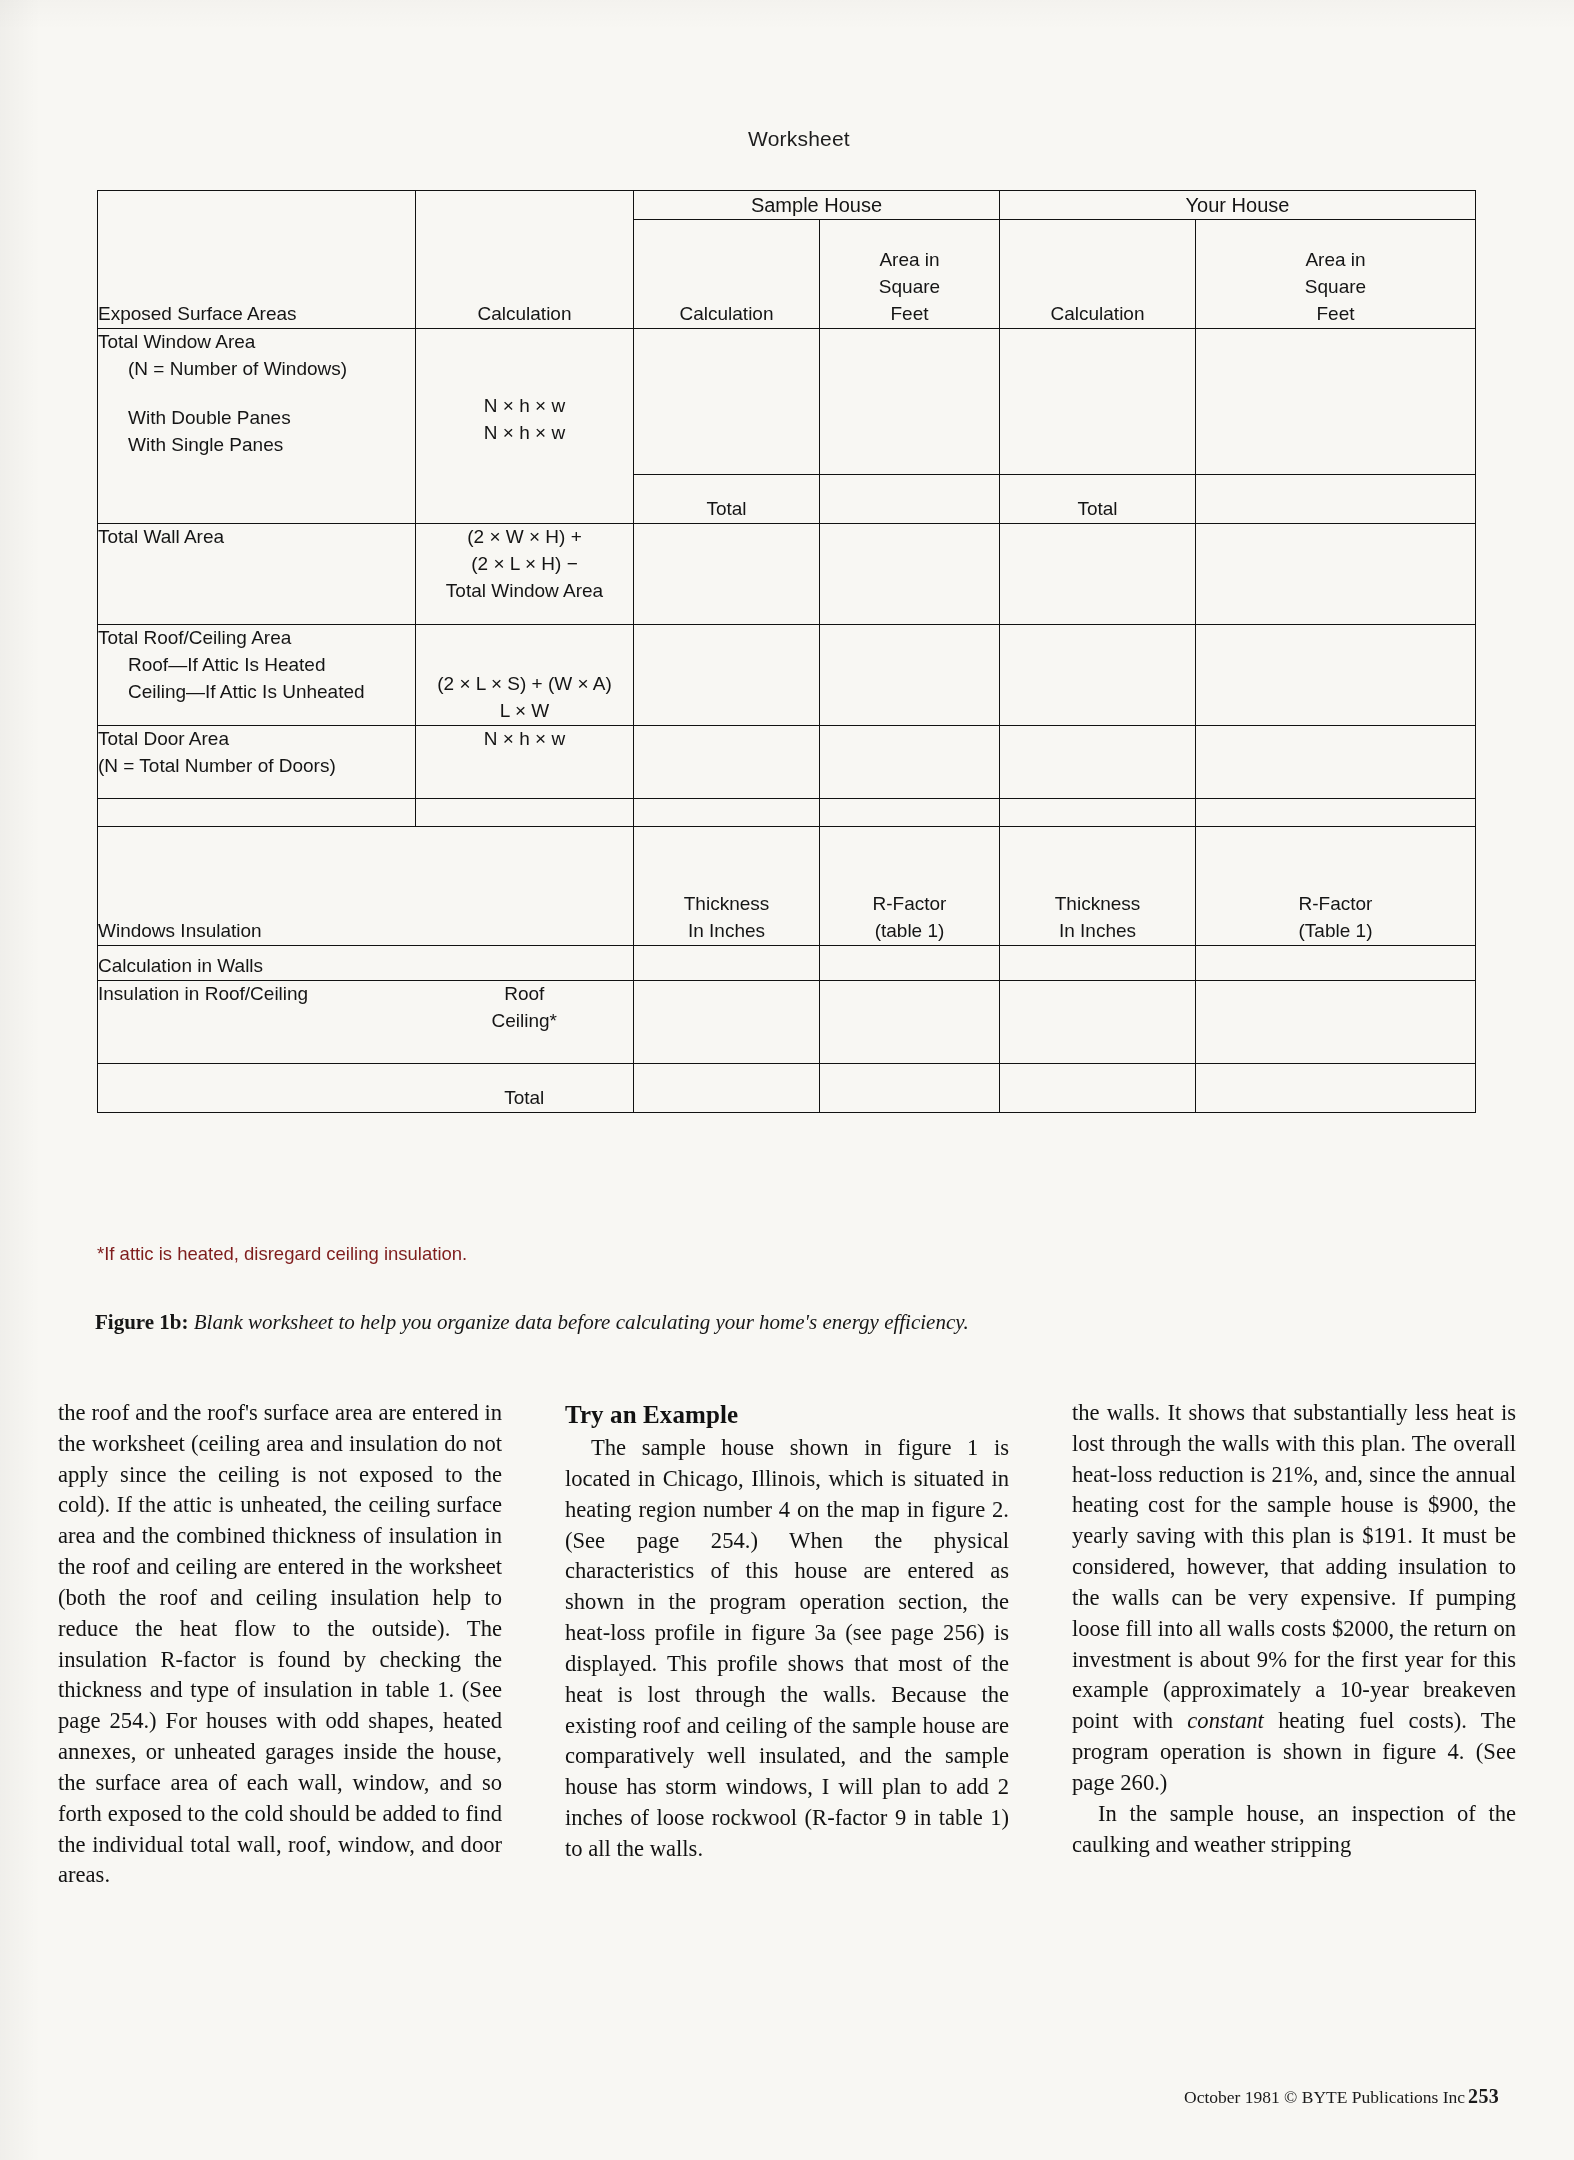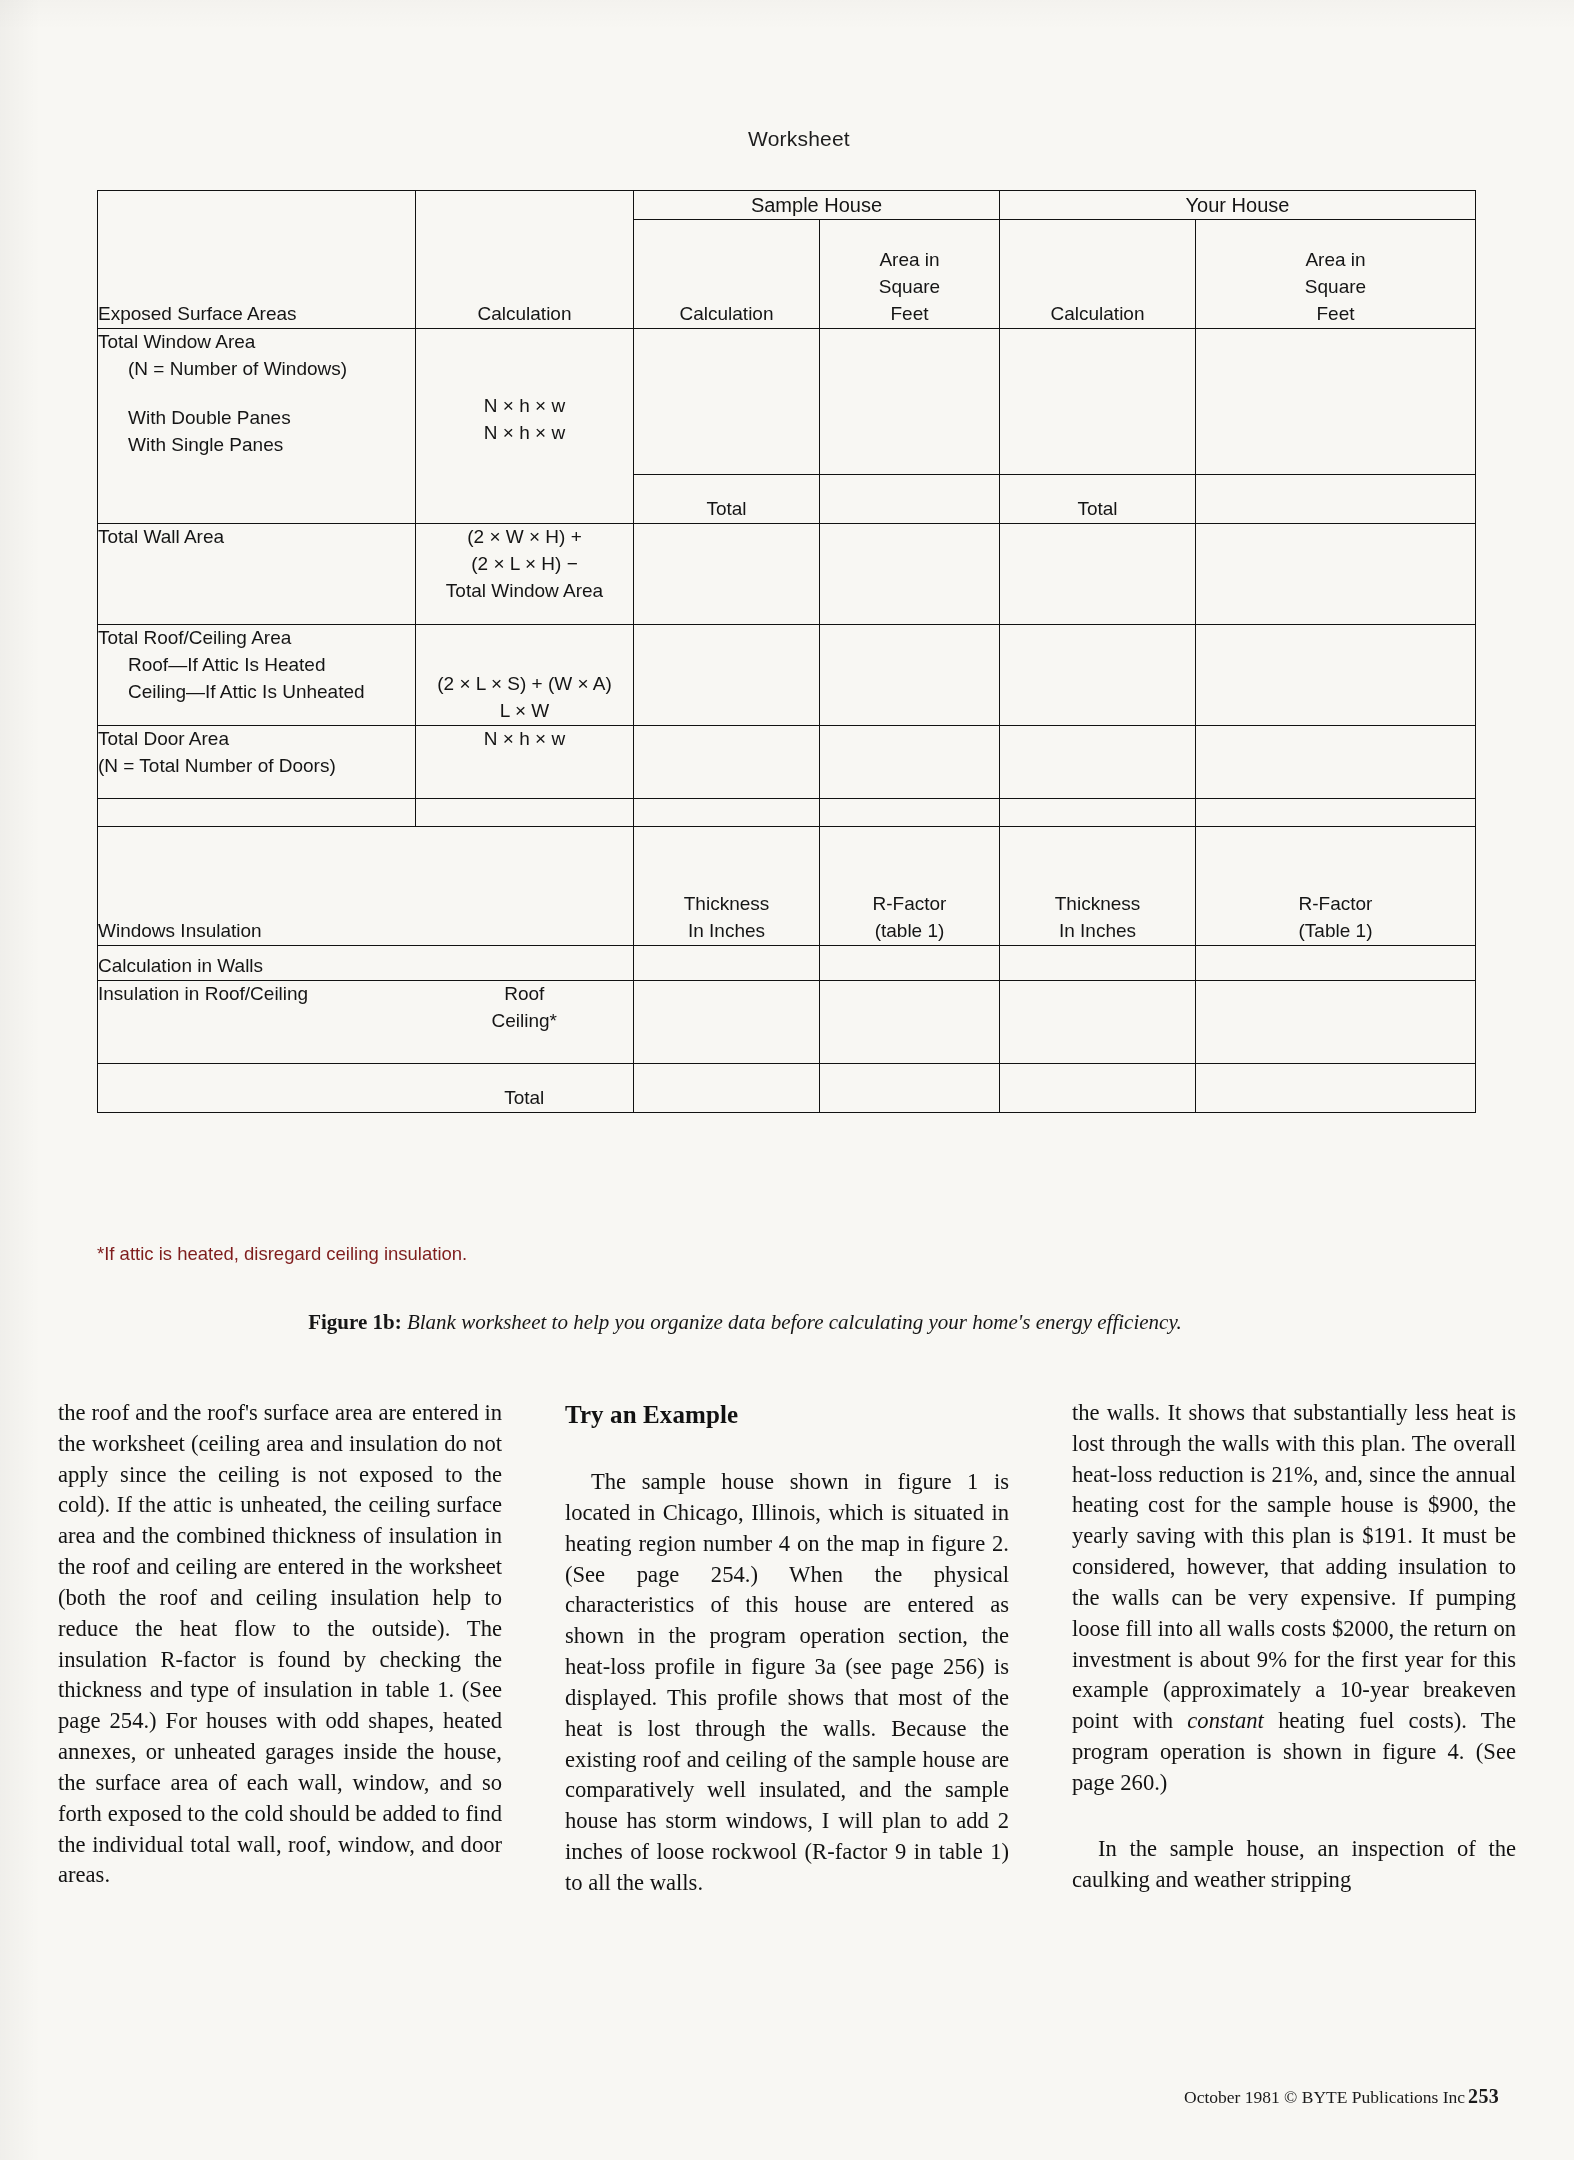--- a/index.html
+++ b/index.html
@@ -96,21 +96,20 @@
     color: #7f1d1d;
   }
   .caption {
     position: absolute;
     left: 95px;
     top: 1310px;
     width: 1300px;
     font-family: "Liberation Serif", serif;
     font-size: 21px;
     color: #161616;
-    text-align: center;
   }
   .caption .lbl {
     font-weight: bold;
     font-style: normal;
   }
   .caption .txt {
     font-style: italic;
   }
 
   
@@ -128,21 +127,20 @@
     font-size: 22.6px;
     line-height: 1.365;
     text-align: justify;
     color: #121212;
   }
   .col p {
     margin: 0;
   }
   .col p.ind {
     text-indent: 26px;
-    margin-top: 35px;
   }
   .col h2 {
     margin: 0 0 1px 0;
     font-size: 25px;
     font-weight: bold;
     font-family: "Liberation Serif", serif;
     letter-spacing: 0.1px;
   }
   .ital { font-style: italic; }
 

